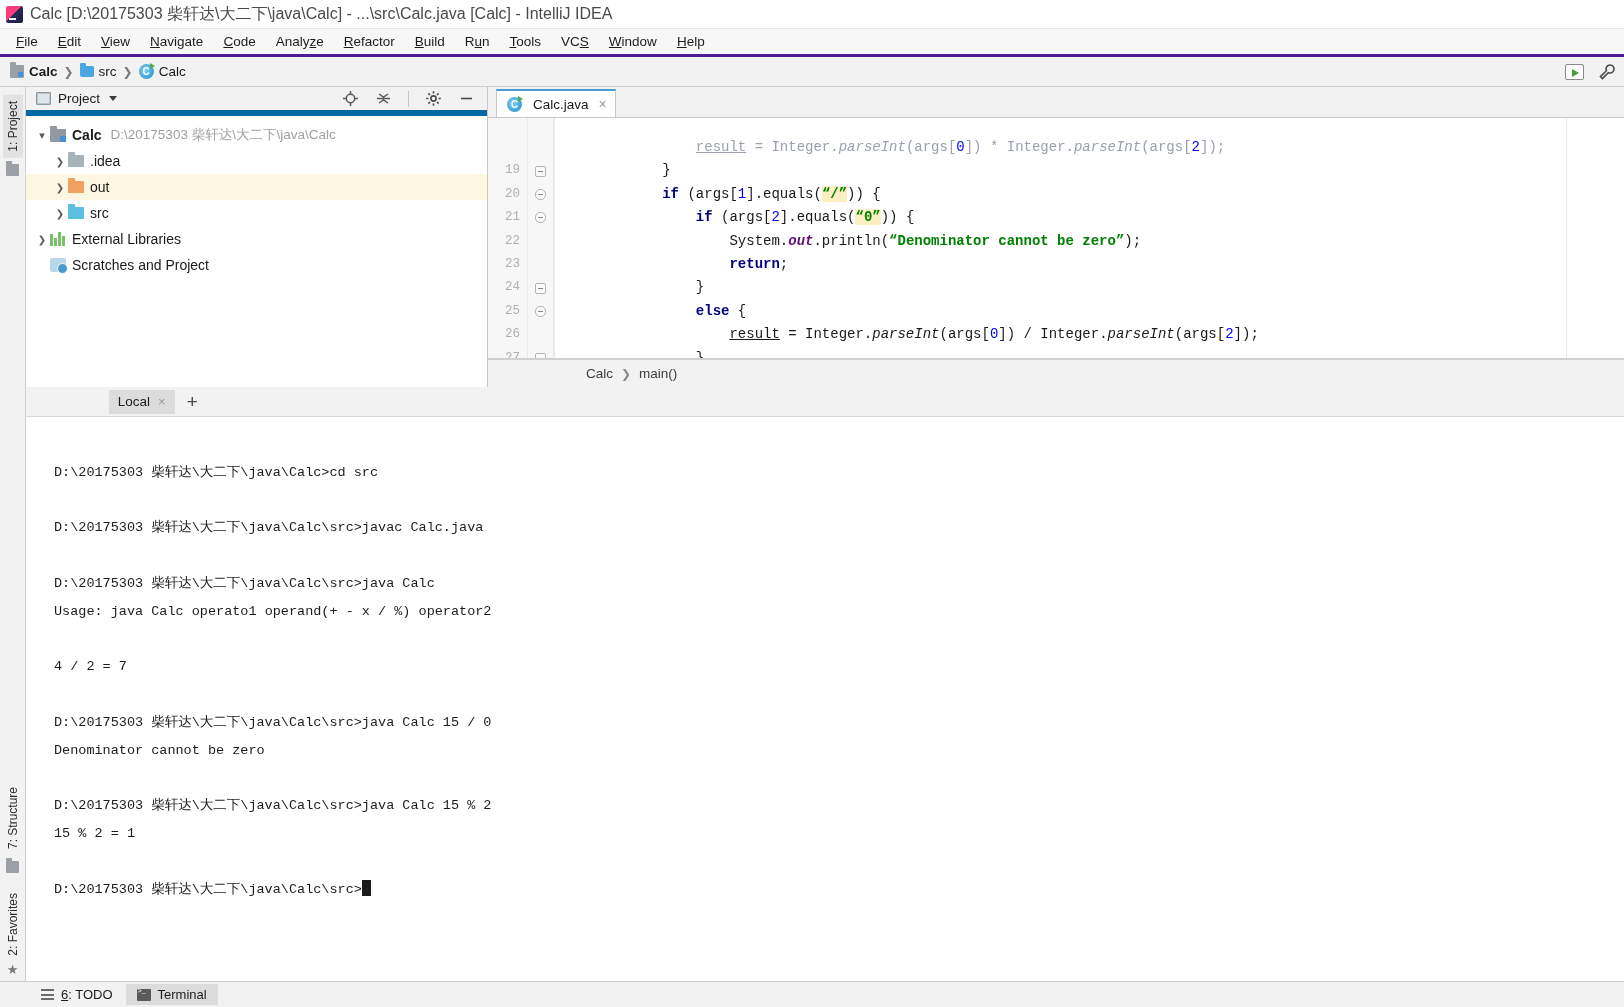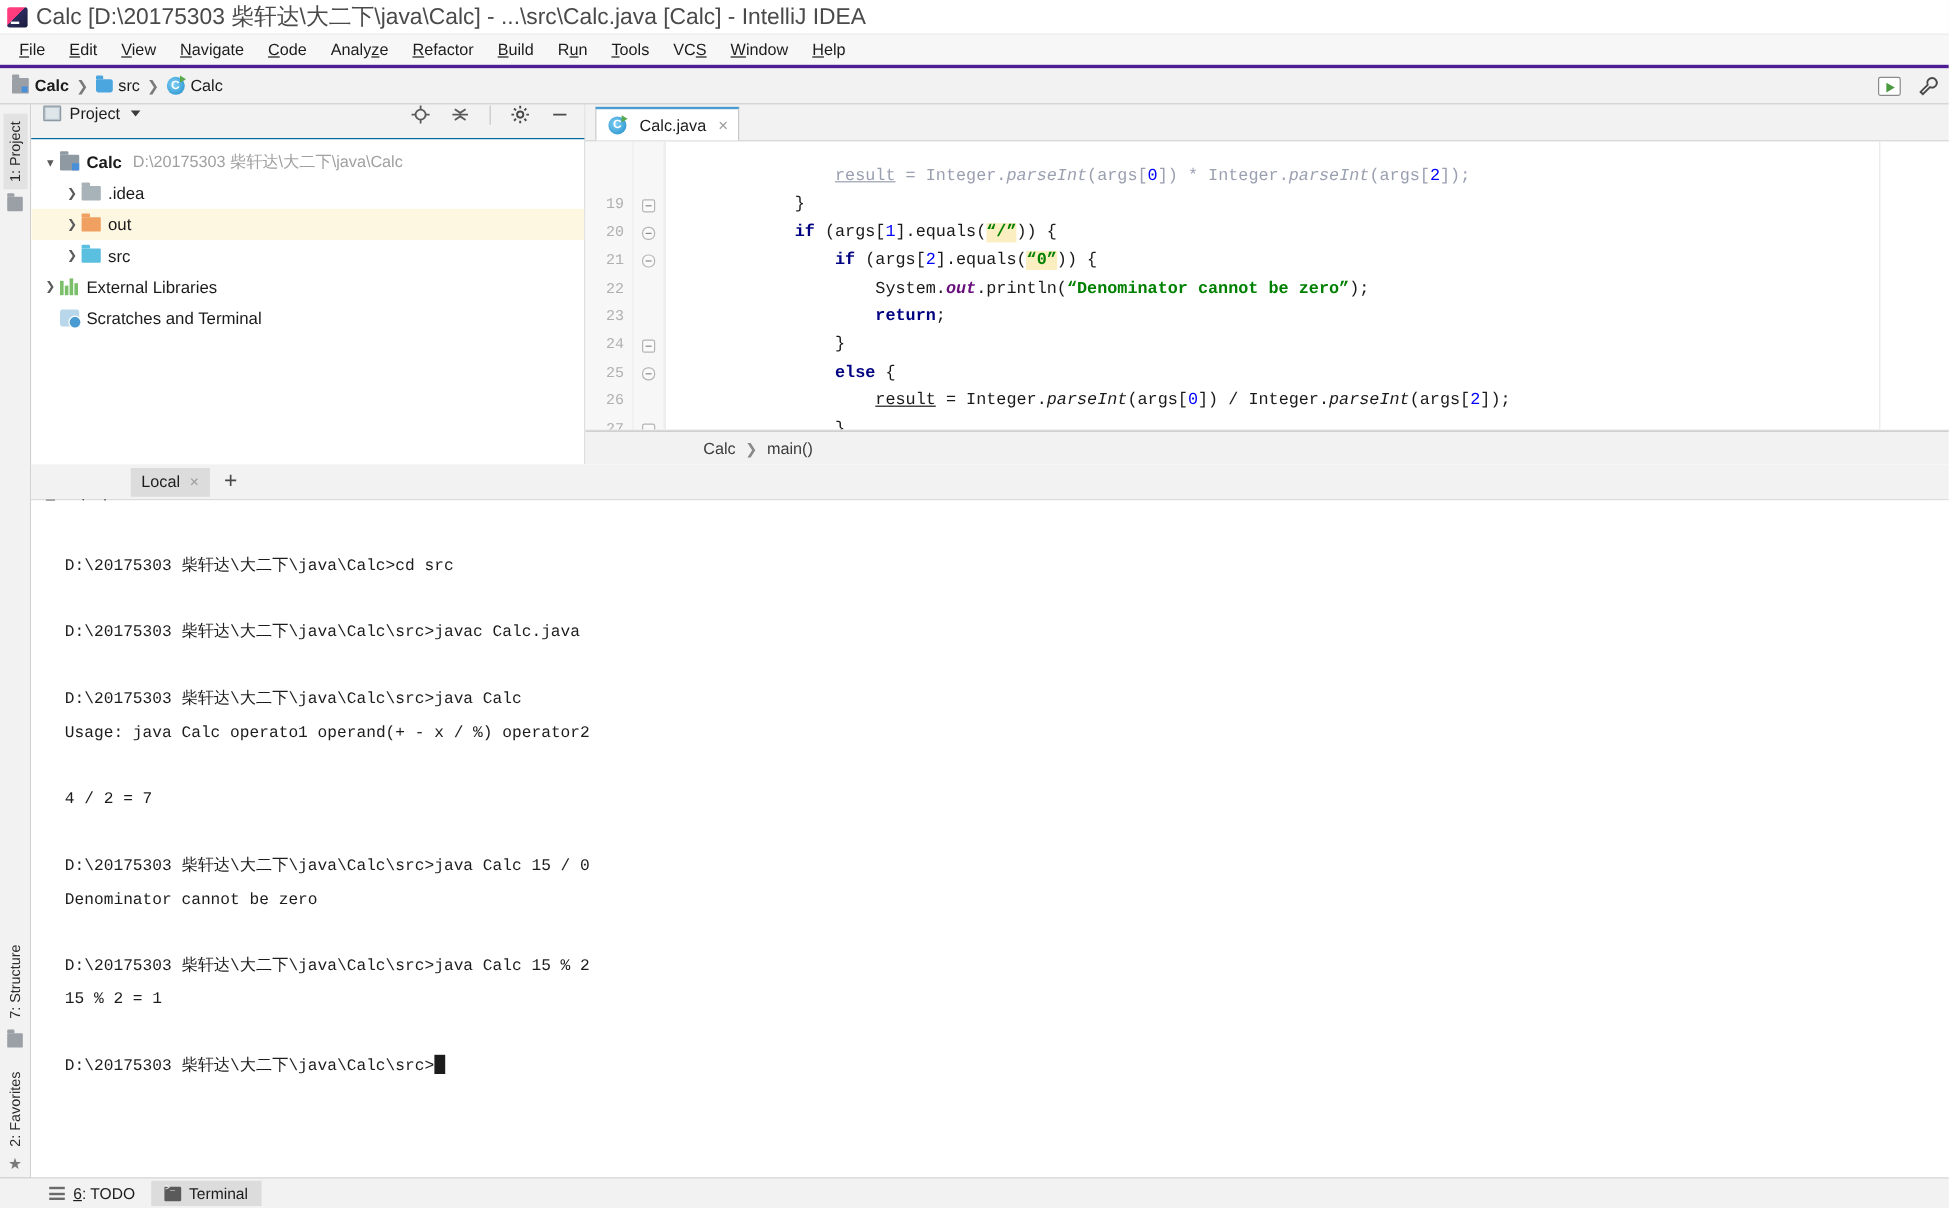--- a/index.html
+++ b/index.html
@@ -23,21 +23,21 @@
   }
   .tb-icon {
     width: 17px; height: 17px; margin-right: 7px;
     background: linear-gradient(135deg,#ff3c7e 0%,#ff3c7e 45%,#2b2b5e 45%,#1c1c3c 100%);
     border-radius: 2px; position: relative; flex: 0 0 17px;
   }
   .tb-icon::after{
     content:""; position:absolute; left:3px; bottom:3px; width:7px; height:2px;
     background:#ffffff;
   }
-  .tb-title { font-size: 19px; color: #4a4a4a; white-space: nowrap; }
+  .tb-title { font-size: 16px; color: #4a4a4a; white-space: nowrap; }
 
   
   .menubar {
     height: 28px; flex: 0 0 28px;
     background: #f7f7f7;
     display: flex; align-items: center;
     padding-left: 6px;
     border-bottom: 3px solid #4c1d95;
   }
   .menu-item {
@@ -103,22 +103,22 @@
     writing-mode: vertical-rl; transform: rotate(180deg);
     font-size: 12px; color: #2b2b2b; padding: 6px 3px; white-space: nowrap; cursor: default;
   }
   .vtab.active { background: #e2e2e2; }
   .strip-ico { width: 13px; height: 12px; background: #9aa0a6; border-radius:1px; margin-top: 6px; position: relative; }
   .strip-ico::before{content:"";position:absolute;left:0;top:-3px;width:6px;height:3px;background:#9aa0a6;border-radius:1px 1px 0 0;}
 
   
   .projpanel { width: 462px; flex: 0 0 462px; background: #ffffff; display: flex; flex-direction: column; border-right: 1px solid #c8c8c8; }
   .proj-header {
-    height: 29px; flex:0 0 29px; background: #f2f2f2; border-bottom: 1px solid #0369a1;
-    display: flex; align-items: flex-start; padding: 0 8px 0 10px;
+    height: 29px; flex:0 0 29px; background: #f2f2f2; border-bottom: 6px solid #0369a1;
+    display: flex; align-items: center; padding: 0 8px 0 10px;
   }
   .proj-title-wrap { display:flex; align-items:center; gap:7px; }
   .ic-proj { width: 15px; height: 13px; background:#b9c4cc; border:1px solid #8d9aa3; border-radius:1px; position:relative; }
   .ic-proj::after{content:"";position:absolute;left:1px;top:1px;right:1px;bottom:1px;background:#dfe6ea;}
   .proj-title { font-size: 13.5px; color:#1c1c1c; }
   .caret-down { width:0;height:0;border-left:4.5px solid transparent;border-right:4.5px solid transparent;border-top:5px solid #3c3c3c; margin-left:2px;}
   .proj-header-right { margin-left: auto; display:flex; align-items:center; gap:16px; padding-right:4px;}
   .hdr-ico { width:17px; height:17px; position:relative; cursor:pointer; }
   .hdr-sep { width:1px; height:16px; background:#c6c6c6; }
 
@@ -347,21 +347,21 @@
               <i style="height:12px"></i>
               <i style="height:8px"></i>
               <i style="height:14px"></i>
               <i style="height:10px"></i>
             </span>
             <span class="tlabel">External Libraries</span>
           </div>
           <div class="trow ind1">
             <span class="arr"></span>
             <span class="ic-scratch"></span>
-            <span class="tlabel">Scratches and Terminal</span>
+            <span class="tlabel">Scratches and Project</span>
           </div>
         </div>
     </div>
 
     <div class="editorpane">
       <div class="tabstrip">
         <div class="etab">
           <span class="ic-class">C</span>
           <span>Calc.java</span>
           <span class="xclose">×</span>

